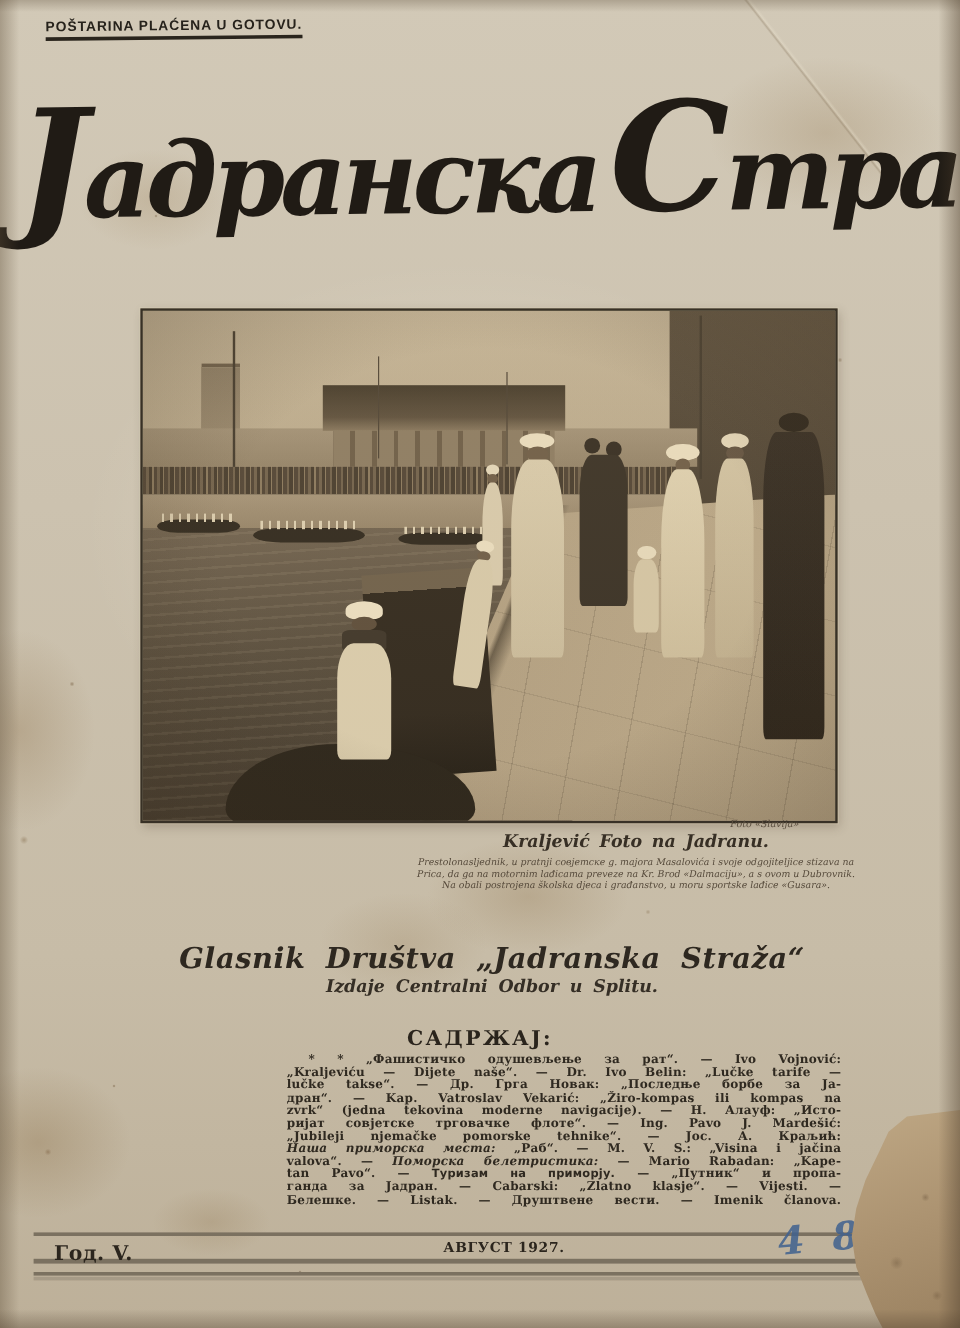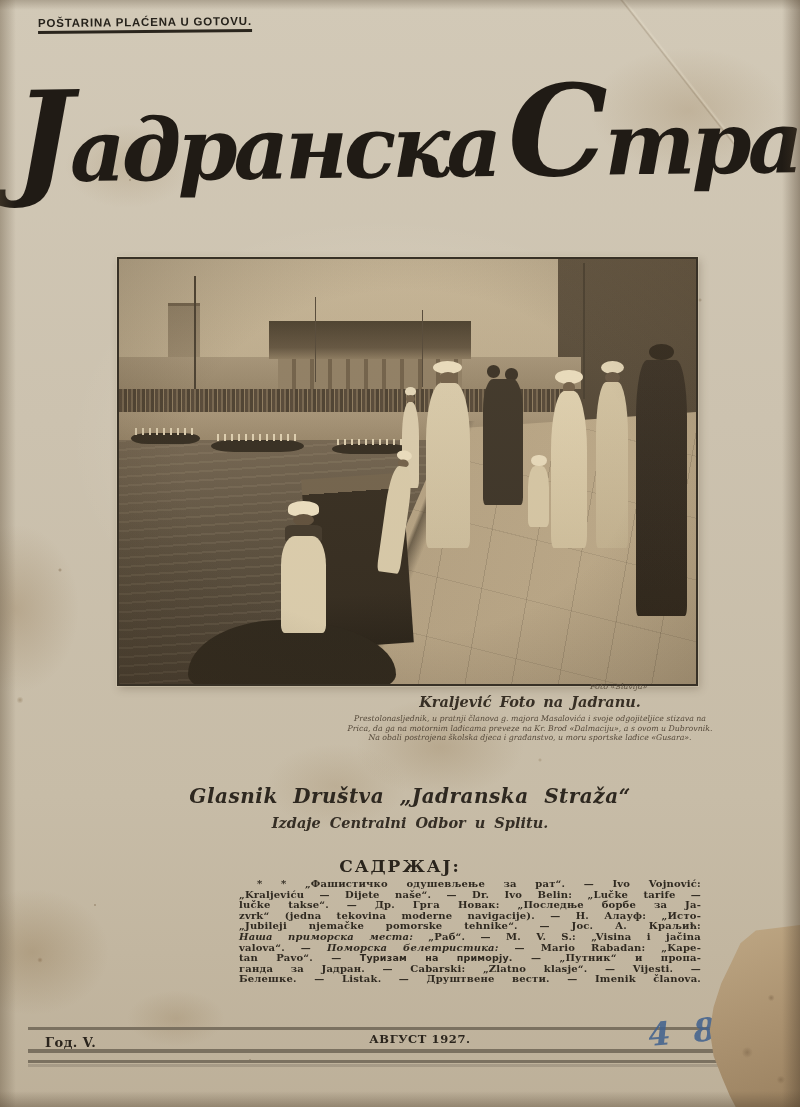--- a/index.html
+++ b/index.html
@@ -108,49 +108,49 @@
     transform:rotate(-4deg);}
   .ph-hull{left:12%;top:85%;width:36%;height:16%;background:#241f17;border-radius:45% 55% 10% 10%/80% 80% 20% 20%;}
   .fig{position:absolute;}
   .fig i{position:absolute;display:block;}
   .vignette{left:0;top:0;width:100%;height:100%;
     background:
       radial-gradient(ellipse at 50% 48%, rgba(0,0,0,0) 55%, rgba(62,48,30,.28) 100%),
       linear-gradient(180deg, rgba(196,170,122,.14), rgba(150,125,85,.10));}
 
   
-  .credit{left:590px;top:682px;width:110px;
+  .credit{left:556px;top:682px;width:110px;text-align:right;
     font-style:italic;font-size:8px;color:#5c5040;}
   .cap-title{left:340px;top:693px;width:380px;text-align:center;
     font-style:italic;font-weight:bold;font-size:14.5px;color:#372f25;word-spacing:3px;}
   .cap-lines{left:343px;top:714px;width:374px;text-align:center;
     font-style:italic;font-size:7.8px;line-height:9.6px;color:#564a3b;}
 
   
   .pub1{left:20px;top:784px;width:780px;text-align:center;
-    font-style:italic;font-weight:bold;font-size:20px;color:#2e2820;word-spacing:8px;letter-spacing:.5px;}
+    font-style:italic;font-weight:bold;font-size:24px;color:#2e2820;word-spacing:8px;letter-spacing:.5px;}
   .pub2{left:20px;top:814px;width:780px;text-align:center;
     font-style:italic;font-weight:bold;font-size:14.5px;color:#352e25;word-spacing:4px;}
 
   
   .toc-head{left:0;top:856px;width:800px;text-align:center;
     font-weight:bold;font-size:17px;letter-spacing:2px;color:#2a241c;}
   .toc{left:239px;top:879px;width:462px;
     font-weight:bold;font-size:10px;line-height:10.6px;color:#2f2920;letter-spacing:.2px;}
   .toc .ln{text-align:justify;text-align-last:justify;}
   .toc .ln.first{padding-left:18px;}
   .toc .it{font-style:italic;}
   .toc .bseg{font-family:"DejaVu Sans", sans-serif;font-size:9.5px;letter-spacing:.2px;}
 
   
   .rule{left:28px;right:0;background:#7b7160;}
   .r1{top:1027px;height:3px;}
   .r2{top:1049px;height:4px;}
   .r3{top:1060px;height:3px;box-shadow:0 4px 0 rgba(123,113,96,.35);}
-  .vol{left:45px;top:1035px;font-weight:bold;font-size:13px;color:#2b251d;letter-spacing:.5px;}
+  .vol{left:45px;top:1035px;font-weight:bold;font-size:17px;color:#2b251d;letter-spacing:.5px;}
   .issue{left:0;top:1032px;width:800px;text-align:center;padding-left:40px;box-sizing:border-box;
     font-weight:bold;font-size:11.5px;color:#2b251d;letter-spacing:.6px;}
   .handwriting{left:648px;top:1012px;
     font-style:italic;font-size:32px;color:#40618f;opacity:.85;
     transform:rotate(-5deg);letter-spacing:6px;font-weight:bold;}
 
   
   .tear{right:0;top:925px;width:96px;height:182px;
     clip-path:polygon(100% 0%, 54% 3%, 38% 10%, 29% 20%, 18% 32%, 10% 45%, 6% 58%, 10% 72%, 19% 84%, 27% 94%, 33% 100%, 100% 100%);
     background:
@@ -244,34 +244,36 @@
     <i style="left:14%;top:18%;width:72%;height:14%;background:#3a3228;border-radius:20%;"></i>
     <i style="left:6%;top:26%;width:88%;height:74%;background:#e0d3b4;border-radius:30% 30% 8% 8%;"></i>
   </div>
 
   <div class="vignette"></div>
 </div>
 
 <div class="abs credit">Foto «Slavija»</div>
 <div class="abs cap-title">Kraljević Foto na Jadranu.</div>
 <div class="abs cap-lines">
-  <div>Prestolonasljednik, u pratnji članova g. majora Masalovića i svoje odgojiteljice stizava na</div>
+  <div>Prestolonasljednik, u pratnji совјетске g. majora Masalovića i svoje odgojiteljice stizava na</div>
   <div>Prica, da ga na motornim lađicama preveze na Kr. Brod «Dalmaciju», a s ovom u Dubrovnik.</div>
   <div>Na obali postrojena školska djeca i građanstvo, u moru sportske lađice «Gusara».</div>
 </div>
 
 <div class="abs pub1">Glasnik Društva „Jadranska Straža“</div>
 <div class="abs pub2">Izdaje Centralni Odbor u Splitu.</div>
 
 <div class="abs toc-head">САДРЖАЈ:</div>
 <div class="abs toc">
   <div class="ln first">* * „Фашистичко одушевљење за рат“. — Ivo Vojnović:</div>
   <div class="ln">„Kraljeviću — Dijete naše“. — Dr. Ivo Belin: „Lučke tarife —</div>
   <div class="ln">lučke takse“. — Др. Грга Новак: „Последње борбе за Ја-</div>
+  <div class="ln">дран“. — Kap. Vatroslav Vekarić: „Žiro-kompas ili kompas na</div>
   <div class="ln">zvrk“ (jedna tekovina moderne navigacije). — Н. Алауф: „Исто-</div>
+  <div class="ln">ријат совјетске трговачке флоте“. — Ing. Pavo J. Mardešić:</div>
   <div class="ln">„Jubileji njemačke pomorske tehnike“. — Јос. А. Краљић:</div>
   <div class="ln"><span class="it">Наша приморска места:</span><span> „Раб“. — M. V. S.: „Visina i jačina</span></div>
   <div class="ln"><span>valova“. — </span><span class="it">Поморска белетристика:</span><span> — Mario Rabadan: „Kape-</span></div>
   <div class="ln"><span>tan Pavo“. — </span><span class="bseg">Туризам на приморју.</span><span> — „Путник“ и пропа-</span></div>
   <div class="ln">ганда за Јадран. — Cabarski: „Zlatno klasje“. — Vijesti. —</div>
   <div class="ln">Белешке. — Listak. — Друштвене вести. — Imenik članova.</div>
 </div>
 
 <div class="abs rule r1"></div>
 <div class="abs rule r2"></div>

